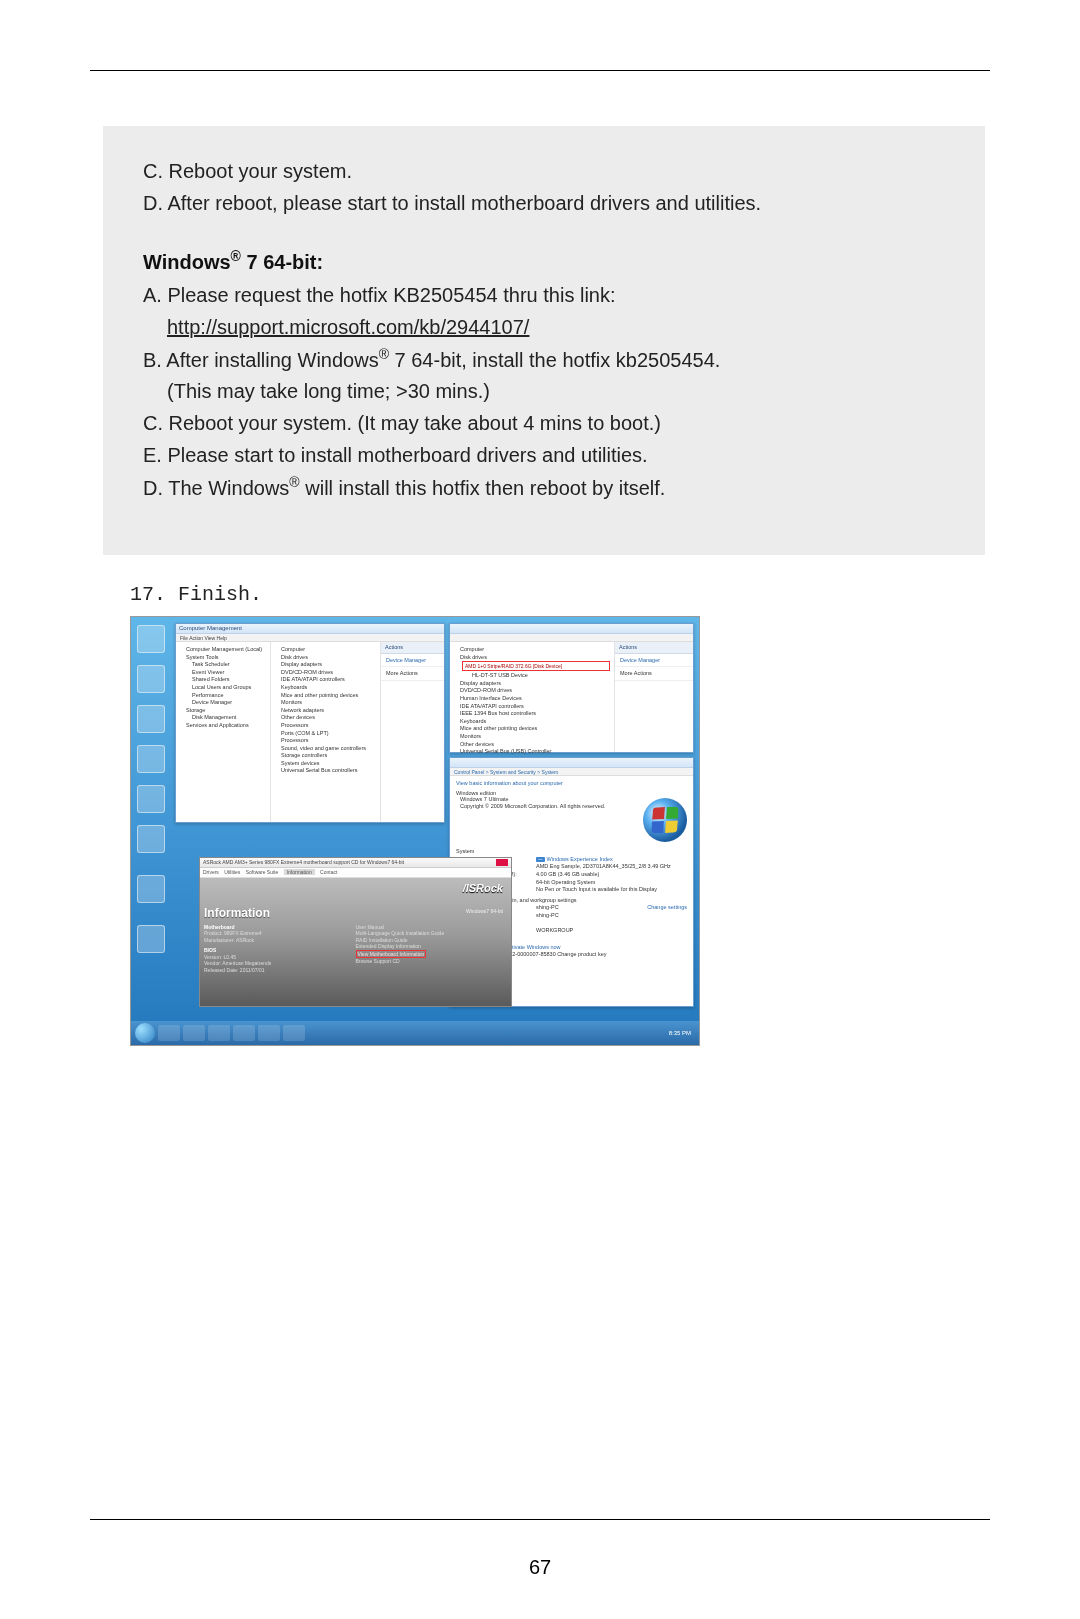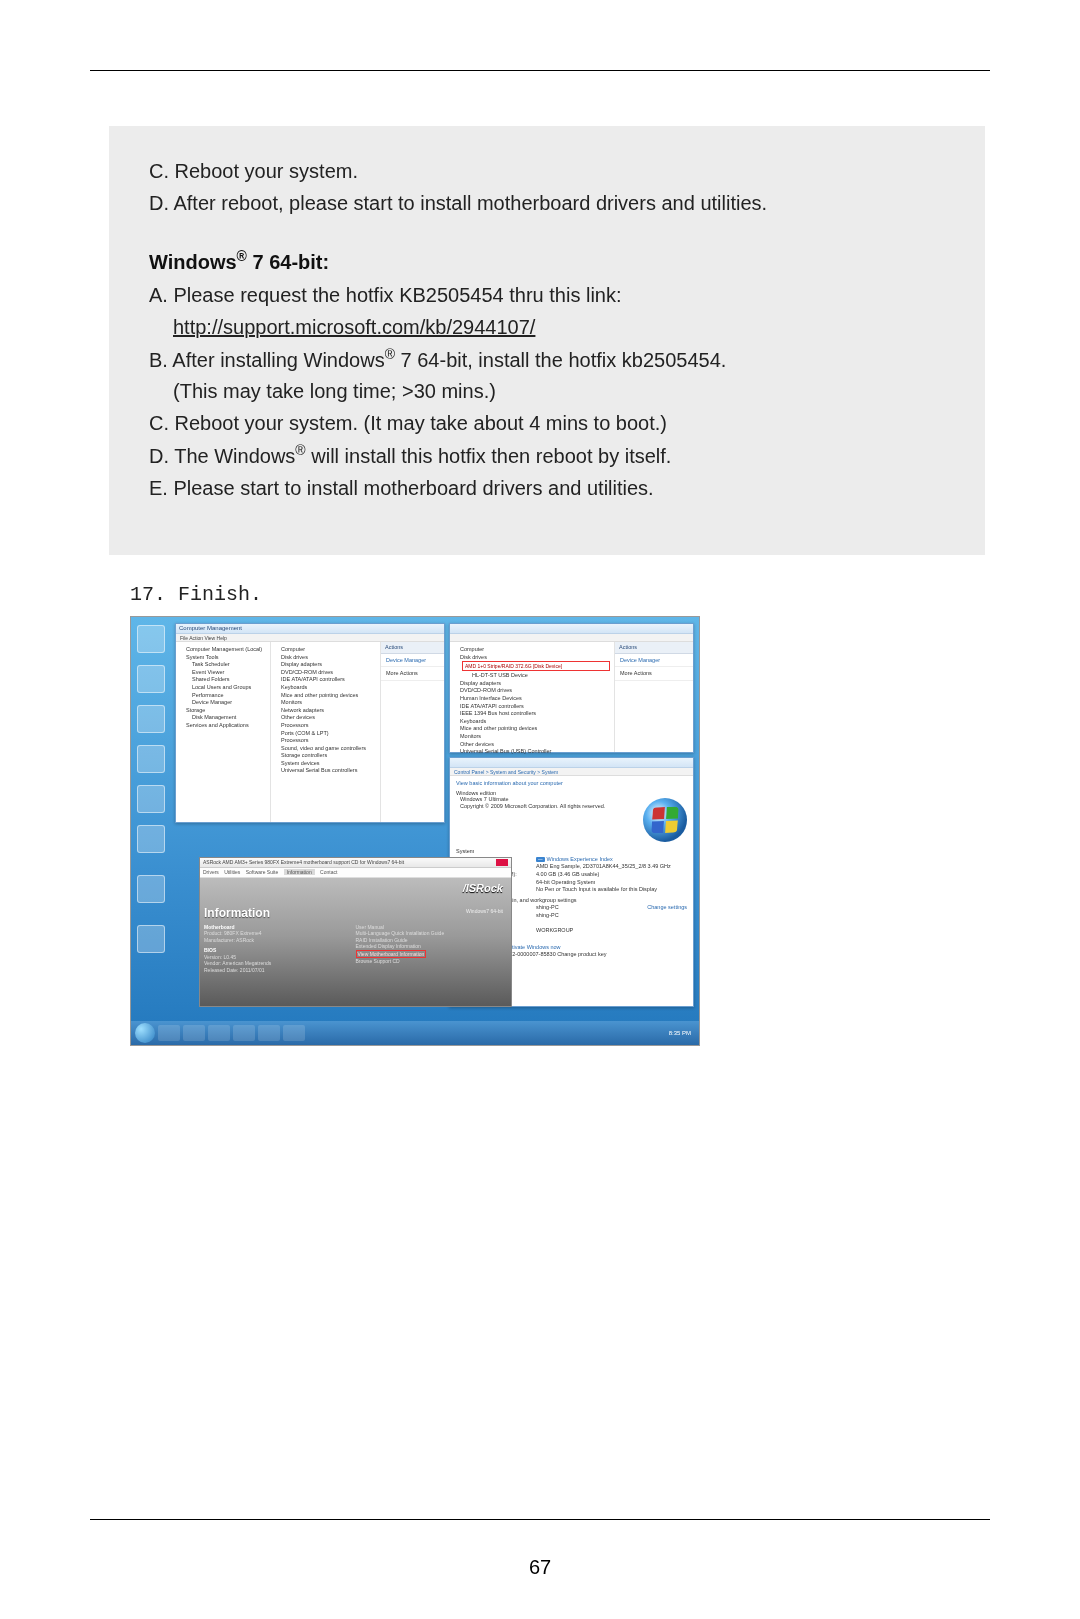--- a/index.html
+++ b/index.html
@@ -15,21 +15,21 @@
     position: relative;
     min-height: 1619px;
   }
   .top-rule {
     border-top: 1.5px solid #000;
     margin-bottom: 55px;
   }
   .gray-box {
     background: #ececec;
     padding: 30px 40px 50px 40px;
-    margin-left: 19px;
+    margin-left: 13px;
     margin-right: 5px;
   }
   .instr-line {
     font-size: 20px;
     line-height: 1.5;
     color: #222;
     margin-bottom: 2px;
   }
   .section-heading {
     font-size: 20px;
@@ -170,24 +170,24 @@
     <div class="section-heading">
       <span>Windows</span><span class="sup">®</span><span> 7 64-bit:</span>
     </div>
     <div class="instr-line">A. Please request the hotfix KB2505454 thru this link:</div>
     <div class="instr-line" style="padding-left:24px;"><span class="link-text">http://support.microsoft.com/kb/2944107/</span></div>
     <div class="instr-line">
       <span>B. After installing Windows</span><span class="sup">®</span><span> 7 64-bit, install the hotfix kb2505454.</span>
     </div>
     <div class="instr-line" style="padding-left:24px;">(This may take long time; &gt;30 mins.)</div>
     <div class="instr-line">C. Reboot your system. (It may take about 4 mins to boot.)</div>
+    <div class="instr-line">E. Please start to install motherboard drivers and utilities.</div>
     <div class="instr-line">
       <span>D. The Windows</span><span class="sup">®</span><span> will install this hotfix then reboot by itself.</span>
     </div>
-    <div class="instr-line">E. Please start to install motherboard drivers and utilities.</div>
   </div>
 
   <div class="after-box">17. Finish.</div>
 
   <div class="screenshot">
 
     <div class="desk-icon" style="left:6px; top:8px;"></div>
     <div class="desk-icon" style="left:6px; top:48px;"></div>
     <div class="desk-icon" style="left:6px; top:88px;"></div>
     <div class="desk-icon" style="left:6px; top:128px;"></div>

